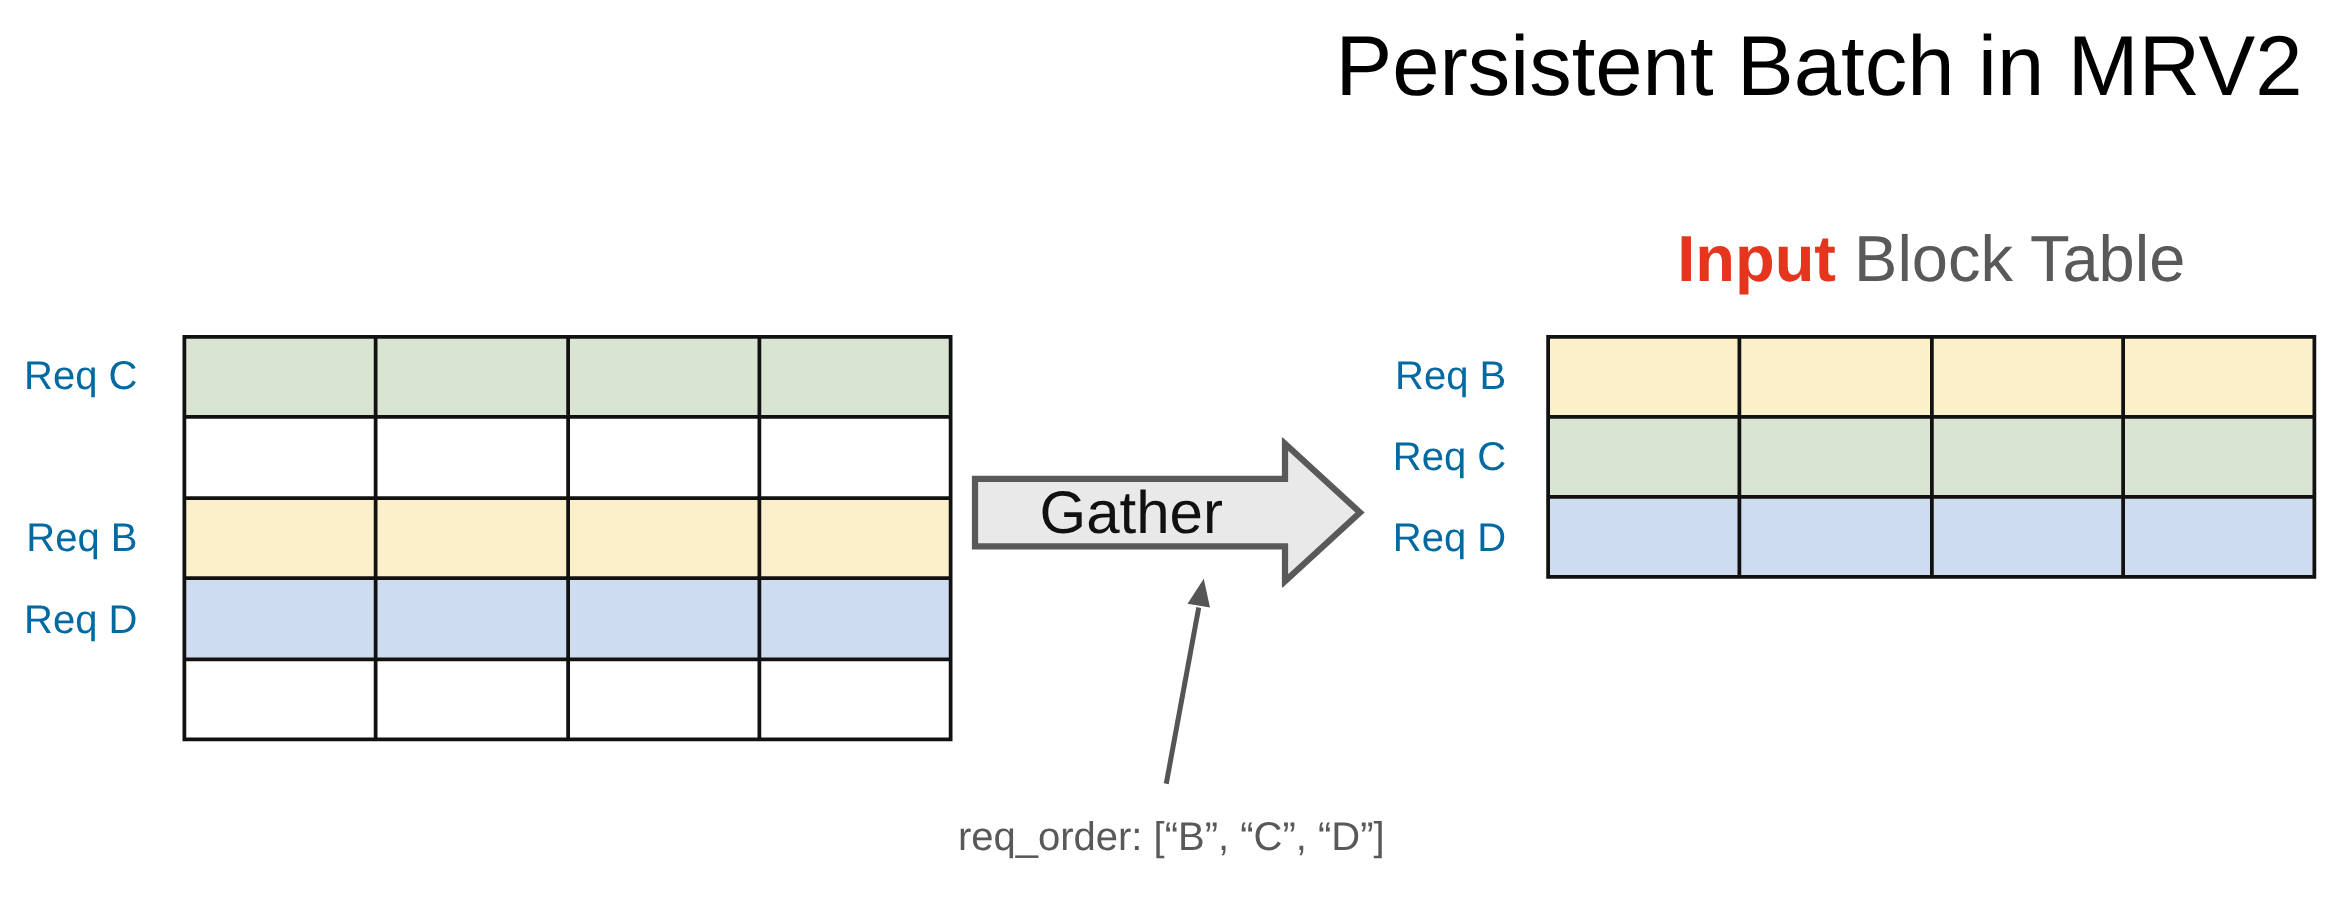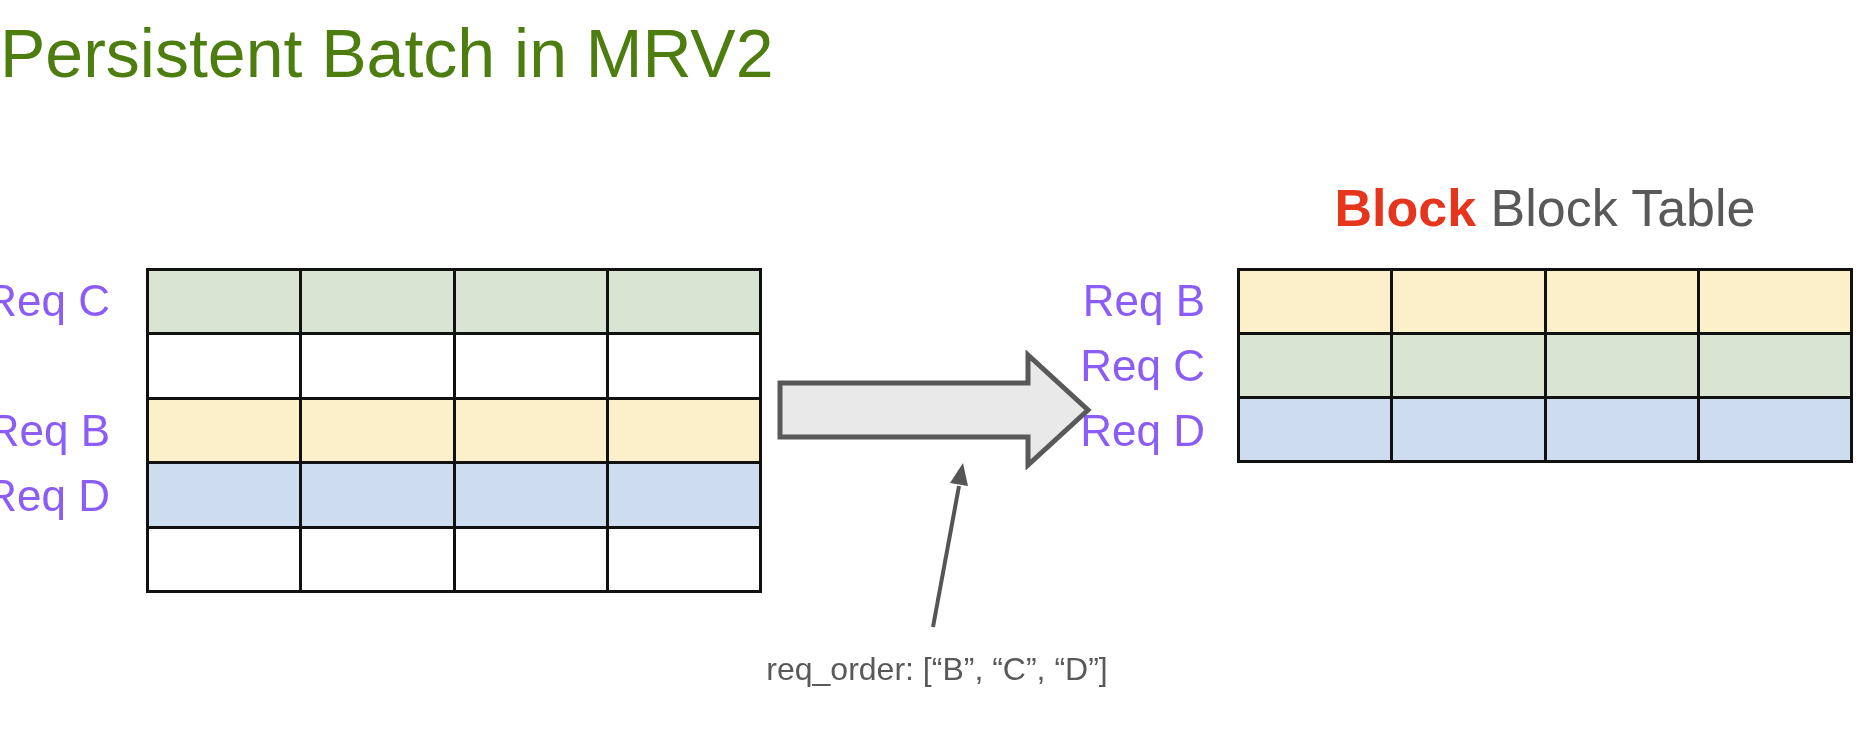--- a/index.html
+++ b/index.html
@@ -7,24 +7,25 @@
     position:relative;
     width:1874px;height:736px;
     background:#fff;
     overflow:hidden;
     font-family:"Liberation Sans", sans-serif;
     color:#000;
   }
   .slide-title{
     position:absolute;
     left:0;width:1794px;top:14px;
-    text-align:left;
+    text-align:right;
     font-size:68px;line-height:1.15;
-    color:#4d7c0f;
+    color:#000000;
     white-space:nowrap;
+    padding-left:48px;
   }
   .heading{
     position:absolute;top:179px;width:616px;
     text-align:center;
     font-size:52px;line-height:1.15;
     color:var(--text-gray);
     white-space:nowrap;
   }
   .heading .accent{
     color:var(--accent-red);
@@ -50,21 +51,21 @@
     grid-template-rows:repeat(3,1fr);
   }
   .labels{
     position:absolute;
   }
   .labels-left{left:0;top:268px;width:110px;height:325px;}
   .labels-right{left:1005px;top:268px;width:200px;height:195px;}
   .row-label{
     position:absolute;left:1px;right:0;height:65px;
     display:flex;align-items:center;justify-content:flex-end;
-    font-size:44px;color:#8b5cf6;
+    font-size:32px;color:#0369a1;
     white-space:nowrap;
   }
   .gather-arrow-svg{position:absolute;left:775px;top:350px;}
   .gather-label{
     position:absolute;left:780px;top:383px;width:250px;height:54px;
     display:flex;align-items:center;justify-content:center;
     font-size:48px;color:#111;
   }
   .annotation-arrow-svg{position:absolute;left:900px;top:450px;}
   .annotation-text{
@@ -76,21 +77,21 @@
   }
 </style>
 </head>
 <body>
 
 <div class="canvas">
 
   <div class="slide-title">Persistent Batch in MRV2</div>
 
 
-  <div class="heading heading-right"><span class="accent">Block</span><span> Block Table</span></div>
+  <div class="heading heading-right"><span class="accent">Input</span><span> Block Table</span></div>
 
   <div class="labels labels-left" id="labels-left">
       <div class="row-label" style="top: 0px; height: 65px;">Req C</div>
       <div class="row-label" style="top: 130px; height: 65px;">Req B</div>
       <div class="row-label" style="top: 195px; height: 65px;">Req D</div>
     </div>
   <div class="block-grid grid-left" id="grid-left">
       <div class="cell" style="background: rgb(217, 229, 210);"></div>
       <div class="cell" style="background: rgb(217, 229, 210);"></div>
       <div class="cell" style="background: rgb(217, 229, 210);"></div>
@@ -129,20 +130,21 @@
       <div class="cell" style="background: rgb(217, 229, 210);"></div>
       <div class="cell" style="background: rgb(205, 220, 238);"></div>
       <div class="cell" style="background: rgb(205, 220, 238);"></div>
       <div class="cell" style="background: rgb(205, 220, 238);"></div>
       <div class="cell" style="background: rgb(205, 220, 238);"></div>
     </div>
 
   <svg class="gather-arrow-svg" width="320" height="120" viewBox="0 0 320 120">
     <polygon points="5,33 253,33 253,5 313,60 253,115 253,87 5,87" style="fill:var(--arrow-fill);stroke:var(--arrow-stroke);stroke-width:5;stroke-linejoin:miter;"></polygon>
   </svg>
+  <div class="gather-label">Gather</div>
 
   <svg class="annotation-arrow-svg" width="100" height="190" viewBox="0 0 100 190">
     <line x1="33" y1="177" x2="59" y2="36" style="stroke:var(--thin-arrow);stroke-width:4;"></line>
     <polygon points="63,13 68,36 50,33" style="fill:var(--thin-arrow);"></polygon>
   </svg>
 
   <div class="annotation-text">req_order: [“B”, “C”, “D”]</div>
 
 </div>
 

